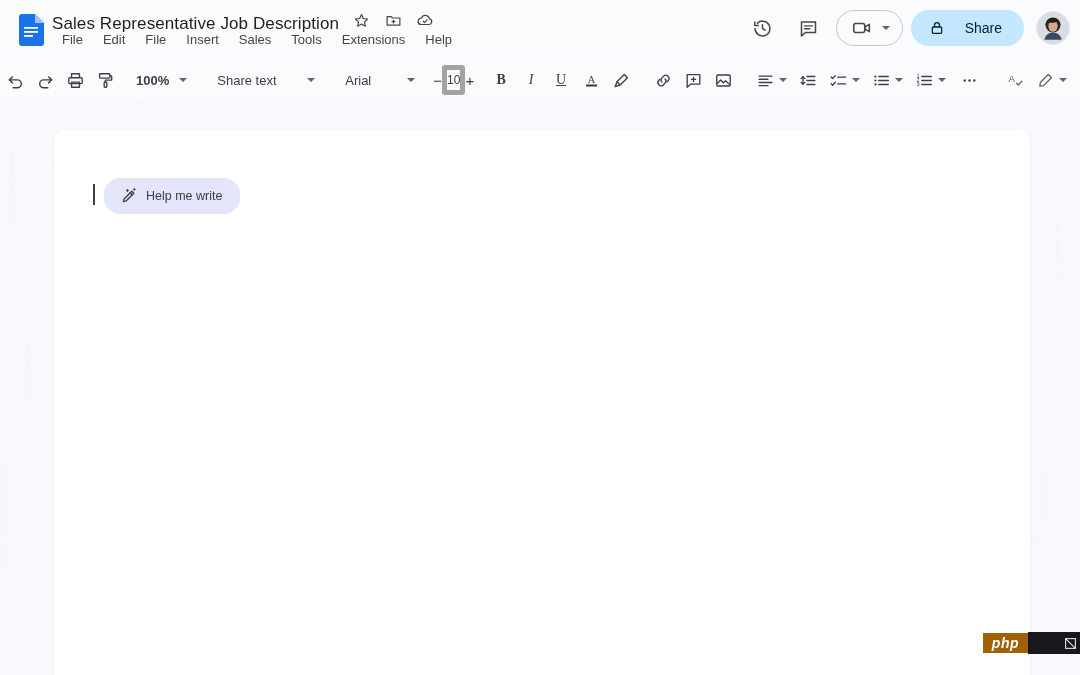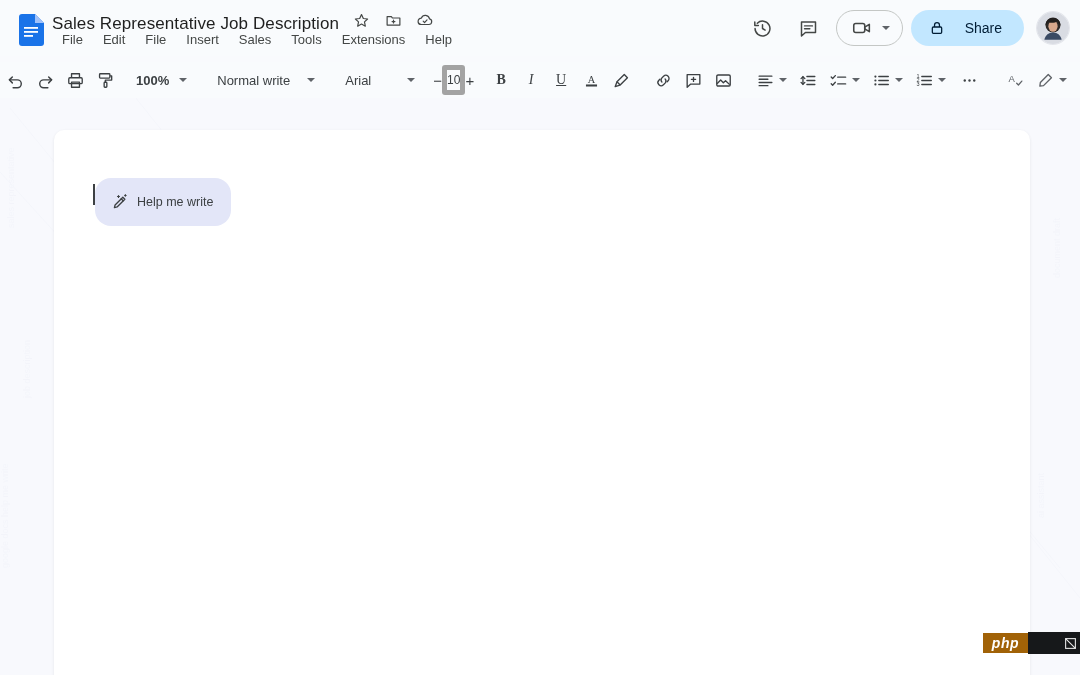--- a/index.html
+++ b/index.html
@@ -38,21 +38,21 @@
   .fsize-btn { width: 22px; height: 24px; display: flex; align-items: center; justify-content: center; color: #3c4043; font-size: 15px; cursor: pointer; border-radius: 4px; }
   .bold-i { font-weight: bold; font-size: 14px; font-family: "Liberation Serif", serif; }
   .ital-i { font-style: italic; font-size: 14px; font-family: "Liberation Serif", serif; }
   .und-i { text-decoration: underline; font-size: 14px; font-family: "Liberation Serif", serif; }
 
   
   .canvas { position: absolute; top: 98px; left: 0; width: 1080px; height: 577px; background: #f8f9fd; overflow: hidden; }
   .wm { position: absolute; opacity: .055; pointer-events: none; }
   .page { position: absolute; left: 54px; top: 32px; width: 976px; height: 560px; background: #ffffff; border-radius: 10px 10px 0 0; box-shadow: 0 1px 3px rgba(60,64,67,.10); }
   .caret-bar { position: absolute; left: 39px; top: 54px; width: 2px; height: 21px; background: #3c4043; }
-  .hmw { position: absolute; left: 41px; top: 48px; display: flex; align-items: center; gap: 8px; height: 48px; padding: 0 18px 0 14px; background: #e3e6f8; border-radius: 16px; cursor: pointer; }
+  .hmw { position: absolute; left: 50px; top: 48px; display: flex; align-items: center; gap: 8px; height: 36px; padding: 0 18px 0 14px; background: #e3e6f8; border-radius: 16px; cursor: pointer; }
   .hmw-label { font-size: 12.5px; color: #3c4043; white-space: nowrap; }
 
   
   .php-wm { position: absolute; right: 0px; bottom: 21px; display: flex; align-items: center; height: 22px; }
   .php-badge { background: #a16207; color: #fff; font-style: italic; font-weight: bold; font-size: 14px; padding: 2px 9px; letter-spacing: .5px; font-family: "Liberation Sans", sans-serif; }
   .php-dark { background: #16181a; width: 49px; height: 22px; display: flex; align-items: center; justify-content: flex-end; padding-right: 3px; }
 </style>
 </head>
 <body>
 
@@ -175,21 +175,21 @@
     </div>
 
     <div class="combo" style="margin-left:4px;font-weight:bold;">
       <span class="tb-txt">100%</span>
       <span class="caret"></span>
     </div>
 
     <div class="divider"></div>
 
     <div class="combo" style="min-width:104px;">
-      <span class="tb-txt">Normal write</span>
+      <span class="tb-txt">Share text</span>
       <span class="caret" style="margin-left:auto;"></span>
     </div>
 
     <div class="divider"></div>
 
     <div class="combo" style="min-width:76px;">
       <span class="tb-txt">Arial</span>
       <span class="caret" style="margin-left:auto;"></span>
     </div>
 

